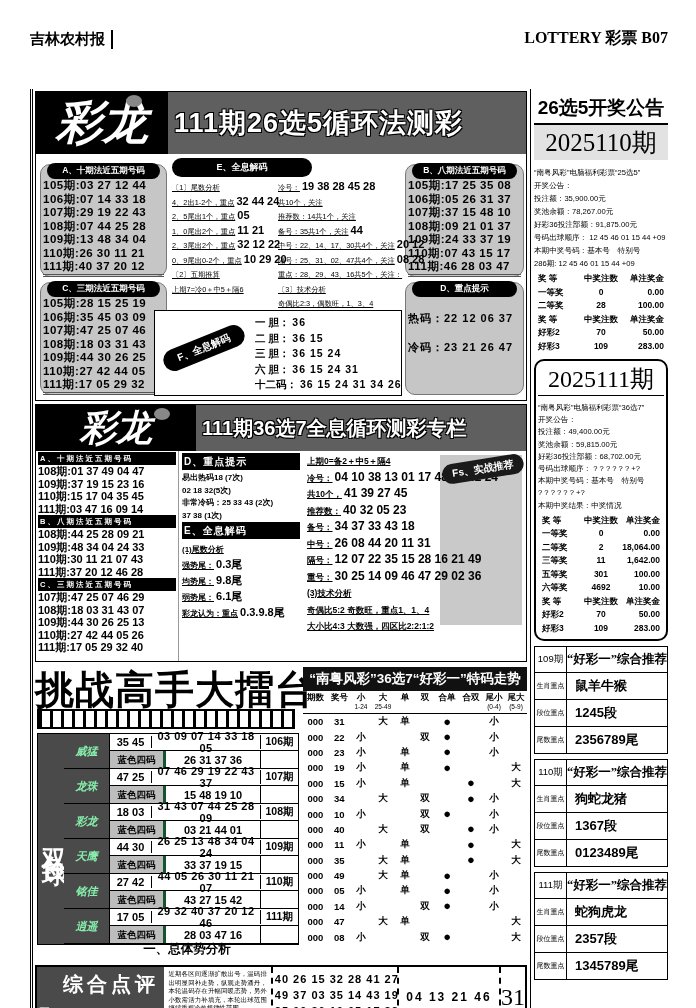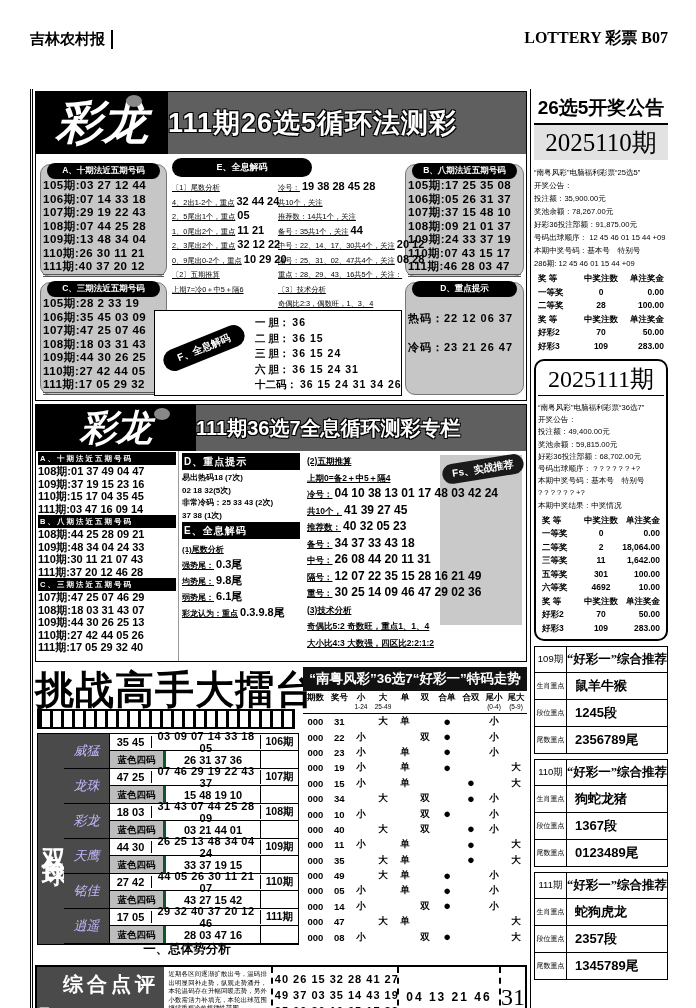--- a/index.html
+++ b/index.html
@@ -17,21 +17,21 @@
   .main { position:absolute; left:0; top:0; width:496px; height:944px; }
   .sidebar { position:absolute; left:497px; top:0; width:141px; height:944px; border-left:1px solid #000; padding:2px 3px; }
 
   
   .b1 { position:absolute; left:2px; top:2px; width:492px; height:310px; border:1px solid #000; }
   .bhead { display:flex; }
   .b1 .bhead { height:62px; }
   .logo { background:#000; color:#fff; font-family:"DejaVu Serif", serif; font-weight:bold; font-style:italic; display:flex; align-items:center; justify-content:center; position:relative; }
   .b1 .logo { width:132px; font-size:46px; }
   .logo .ball { position:absolute; top:3px; right:26px; width:16px; height:12px; border-radius:50%; background:#888; }
-  .banner { flex:1; background:#5f5f5f; color:#fff; display:flex; align-items:center; font-weight:bold;
+  .banner { flex:1; background:#5f5f5f; color:#fff; display:flex; align-items:center; padding-left:6px; font-weight:bold;
             text-shadow:1px 1px 0 #000,-1px -1px 0 #000,1px -1px 0 #000,-1px 1px 0 #000; }
   .b1 .banner { font-size:27px; letter-spacing:1px; }
 
   .gbox { position:absolute; background:#c6c6c6; border:1px solid #777; border-radius:10px; padding:14px 2px 2px 2px; }
   .pill { position:absolute; top:-2px; left:6px; right:6px; background:#000; color:#fff; border-radius:9px; text-align:center; font-size:8.5px; font-weight:bold; padding:2px 0; }
   .numrow { font-size:11.5px; font-weight:bold; line-height:13.5px; white-space:nowrap; letter-spacing:0.5px; }
   .gbox .numrow:last-child { border-bottom:3px double #555; }
 
   .boxA { left:4px; top:72px; width:127px; height:113px; }
   .boxC { left:4px; top:190px; width:127px; height:113px; }
@@ -76,21 +76,21 @@
   .b2-right .eline .en { font-size:12px; }
   .fs-badge { position:absolute; right:2px; top:8px; background:#1a1a1a; color:#fff; font-size:10px; font-weight:bold; padding:3px 10px; border-radius:10px; transform:rotate(-9deg); z-index:2; }
 
   
   .b3 { position:absolute; left:2px; top:576px; width:492px; height:366px; }
   .b3-left-title { position:absolute; left:0; top:-2px; width:264px; font-size:39px; font-weight:bold; letter-spacing:1px; font-family:"Liberation Serif", serif; white-space:nowrap; }
   .comb { position:absolute; left:2px; top:44px; width:258px; height:20px; border:2px solid #000;
           background:repeating-linear-gradient(90deg,#000 0 3px,#fff 3px 11px); }
   .ssq-table { position:absolute; left:2px; top:68px; width:262px; border:1px solid #000; }
   .exp-row { display:flex; border-bottom:1px solid #000; }
-  .exp-name { width:46px; background:#4a4a4a; color:#c4b5fd; display:flex; align-items:center; justify-content:center; font-size:13px; font-weight:normal; font-style:italic; border-right:1px solid #000; }
+  .exp-name { width:46px; background:#4a4a4a; color:#86efac; display:flex; align-items:center; justify-content:center; font-size:11px; font-weight:bold; font-style:italic; border-right:1px solid #000; }
   .exp-main { flex:1; }
   .exp-line1, .exp-line2 { display:flex; height:17px; align-items:center; }
   .exp-line1 { border-bottom:1px solid #000; }
   .exp-red2 { width:42px; font-size:11px; font-weight:bold; text-align:center; border-right:1px solid #000; }
   .exp-red7 { flex:1; font-size:11px; font-weight:bold; text-align:center; letter-spacing:0.5px; }
   .exp-qi { width:38px; font-size:10.5px; font-weight:bold; border-left:1px solid #000; text-align:center; }
   .exp-bluelabel { width:56px; background:#bdbdbd; font-size:9.5px; font-weight:bold; text-align:center; border-right:3px solid #14532d; line-height:17px; }
   .exp-blue { flex:1; font-size:11px; font-weight:bold; text-align:center; }
   .exp-empty { width:38px; border-left:1px solid #000; height:17px; }
   .ssq-band { width:26px; background:#4a4a4a; color:#fff; writing-mode:vertical-lr; text-orientation:upright; font-size:24px; font-weight:bold; text-align:center; letter-spacing:6px; }
@@ -170,21 +170,21 @@
             <div class="numrow">107期:29 19 22 43</div>
             <div class="numrow">108期:07 44 25 28</div>
             <div class="numrow">109期:13 48 34 04</div>
             <div class="numrow">110期:26 30 11 21</div>
             <div class="numrow">111期:40 37 20 12</div>
           </div>
 
         <div class="gbox boxC">
           <div class="pill">C、三期法近五期号码</div>
 
-        <div class="numrow">105期:28 2 33 19</div>
+        <div class="numrow">105期:28 15 25 19</div>
             <div class="numrow">106期:35 45 03 09</div>
             <div class="numrow">107期:47 25 07 46</div>
             <div class="numrow">108期:18 03 31 43</div>
             <div class="numrow">109期:44 30 26 25</div>
             <div class="numrow">110期:27 42 44 05</div>
             <div class="numrow">111期:17 05 29 32</div>
           </div>
 
         <div class="gbox boxB">
           <div class="pill">B、八期法近五期号码</div>
@@ -294,21 +294,20 @@
                 <div class="eline"><span class="et">强势尾：</span> <span class="en">0.3尾</span></div>
                 <div class="eline"><span class="et">均势尾：</span> <span class="en">9.8尾</span></div>
                 <div class="eline"><span class="et">弱势尾：</span> <span class="en">6.1尾</span></div>
                 <div class="eline"><span class="et">彩龙认为：重点</span> <span class="en">0.3.9.8尾</span></div>
               </div>
           </div>
           <div class="b2-right">
             <div class="b2-shade"></div>
             <div class="fs-badge">Fs、实战推荐</div>
             <div>
-                <div class="eline"><span class="et">(2)五期推算</span> <span class="en"></span></div>
                 <div class="eline"><span class="et">上期0=备2＋中5＋隔4</span> <span class="en"></span></div>
                 <div class="eline"><span class="et">冷号：</span> <span class="en">04 10 38 13 01 17 48 03 42 24</span></div>
                 <div class="eline"><span class="et">共10个，</span> <span class="en">41 39 27 45</span></div>
                 <div class="eline"><span class="et">推荐数：</span> <span class="en">40 32 05 23</span></div>
                 <div class="eline"><span class="et">备号：</span> <span class="en">34 37 33 43 18</span></div>
                 <div class="eline"><span class="et">中号：</span> <span class="en">26 08 44 20 11 31</span></div>
                 <div class="eline"><span class="et">隔号：</span> <span class="en">12 07 22 35 15 28 16 21 49</span></div>
                 <div class="eline"><span class="et">重号：</span> <span class="en">30 25 14 09 46 47 29 02 36</span></div>
                 <div class="eline"><span class="et">(3)技术分析</span> <span class="en"></span></div>
                 <div class="eline"><span class="et">奇偶比5:2 奇数旺，重点1、1、4</span> <span class="en"></span></div>

